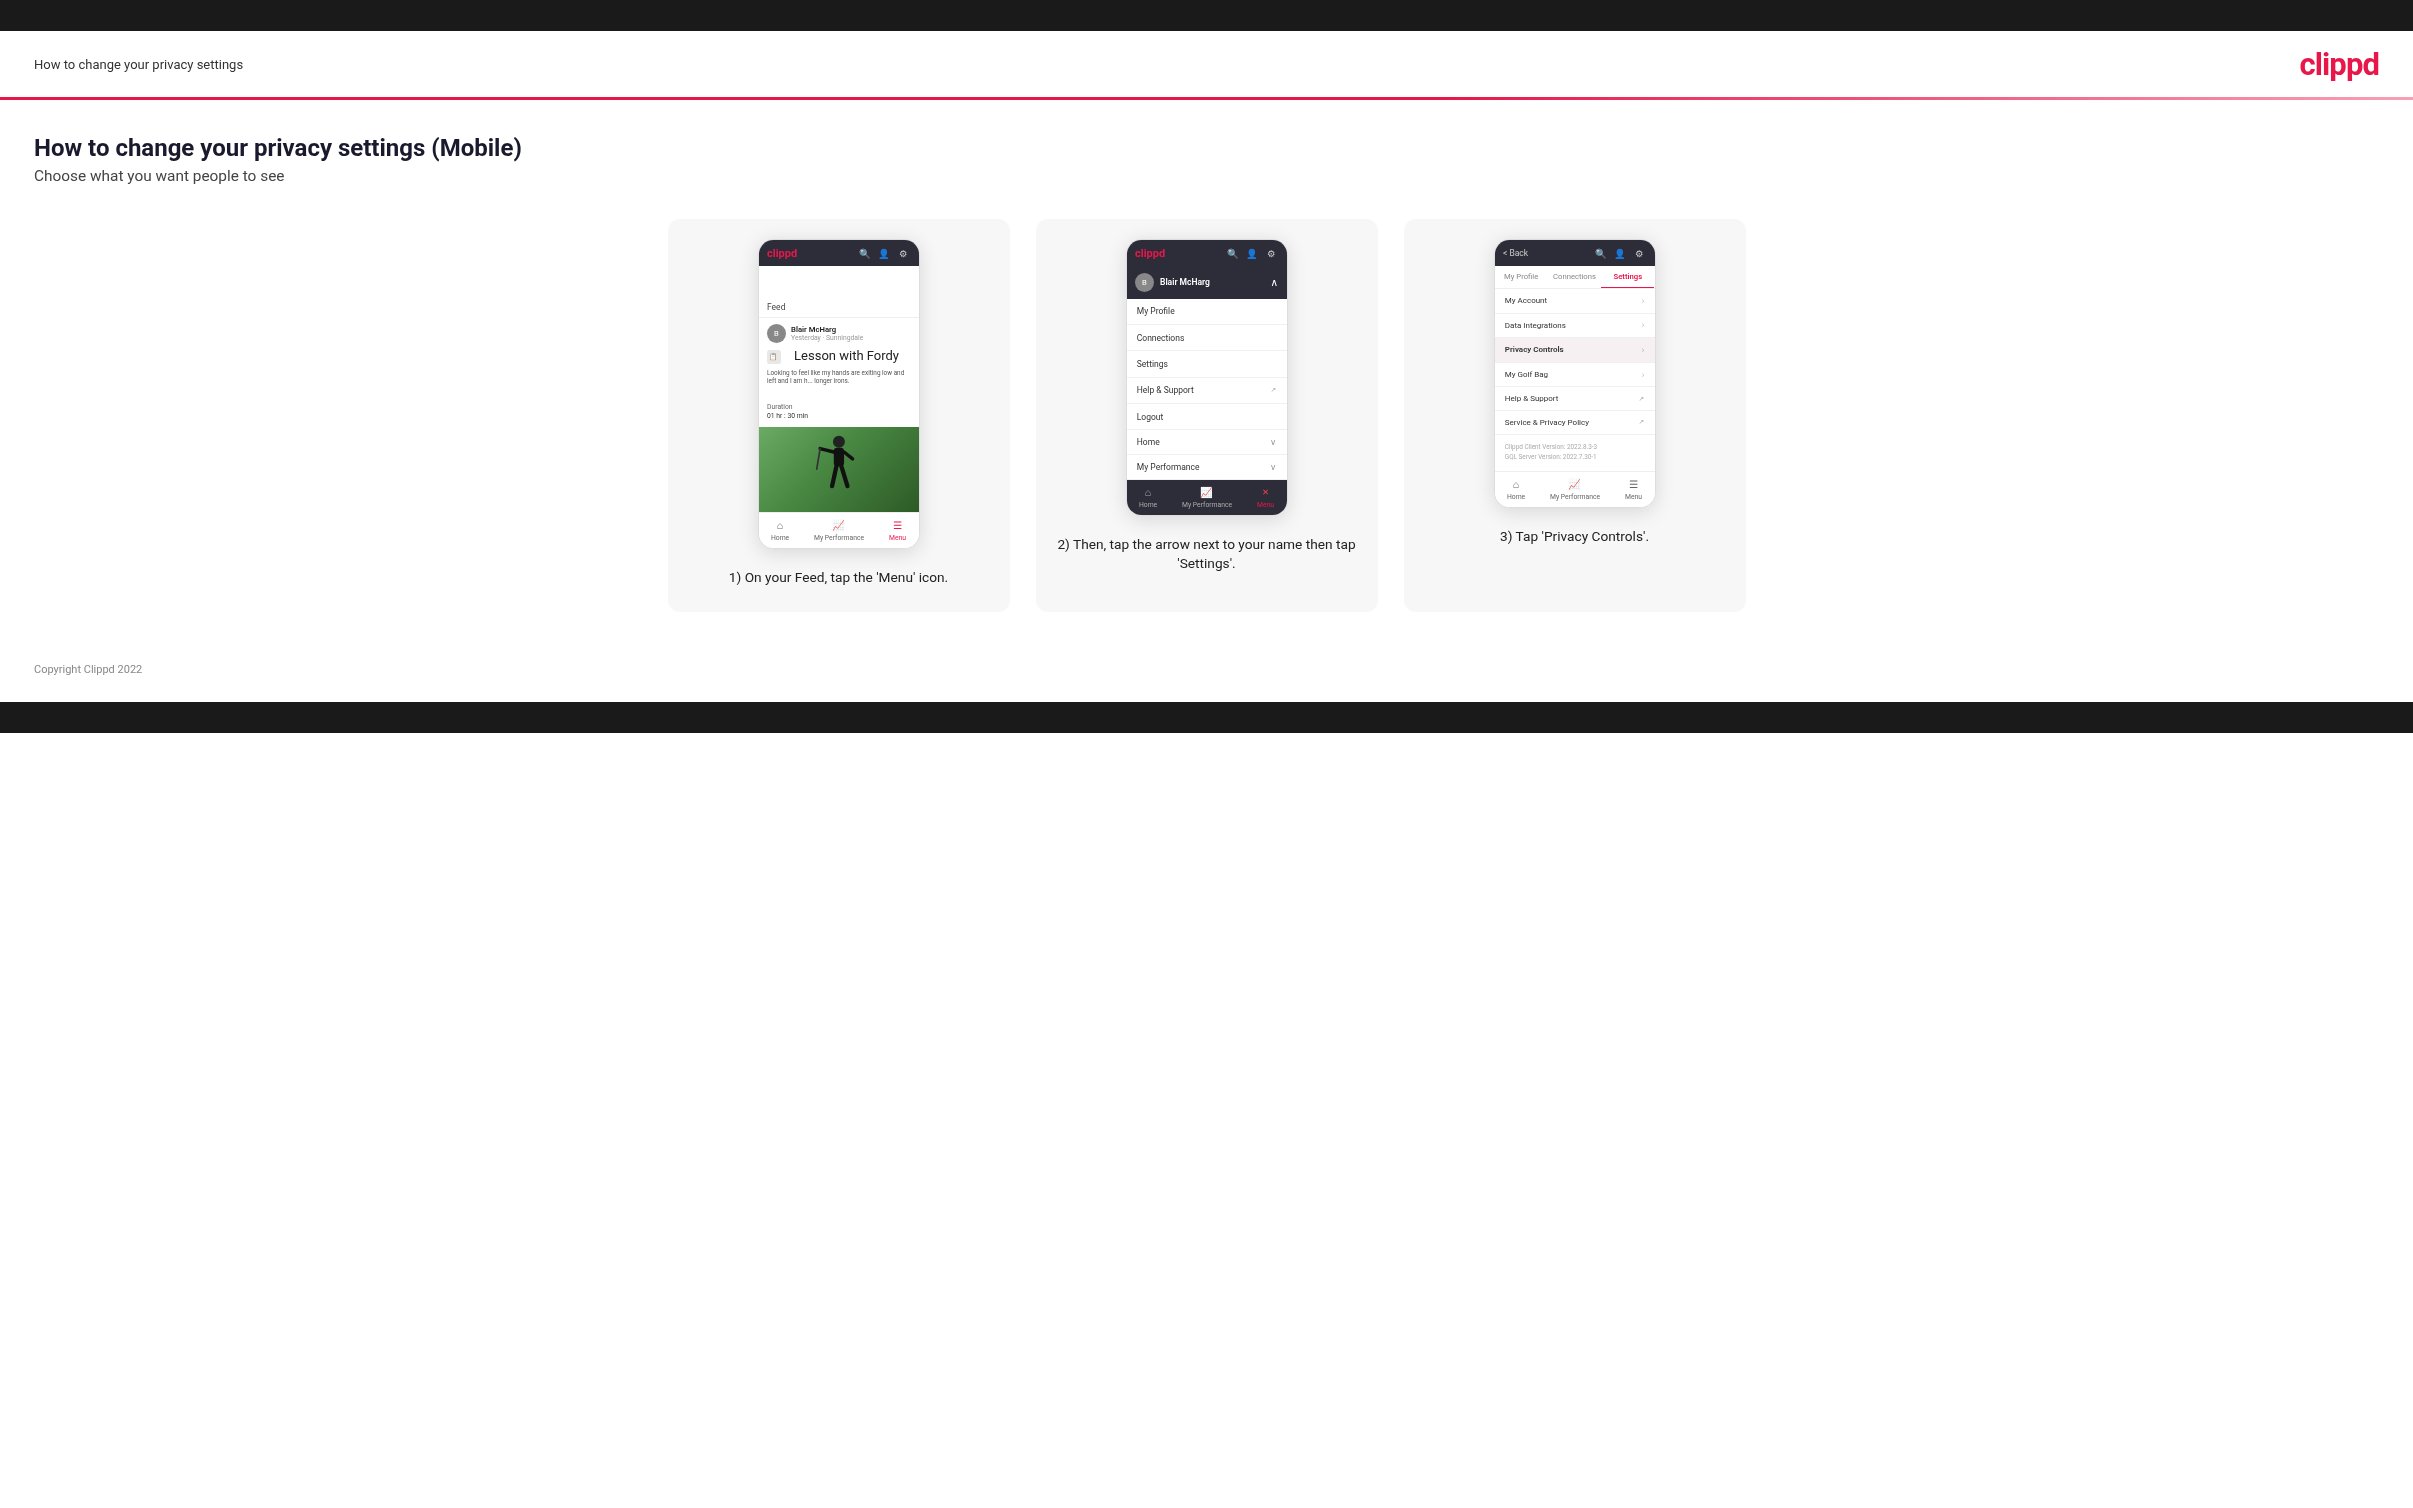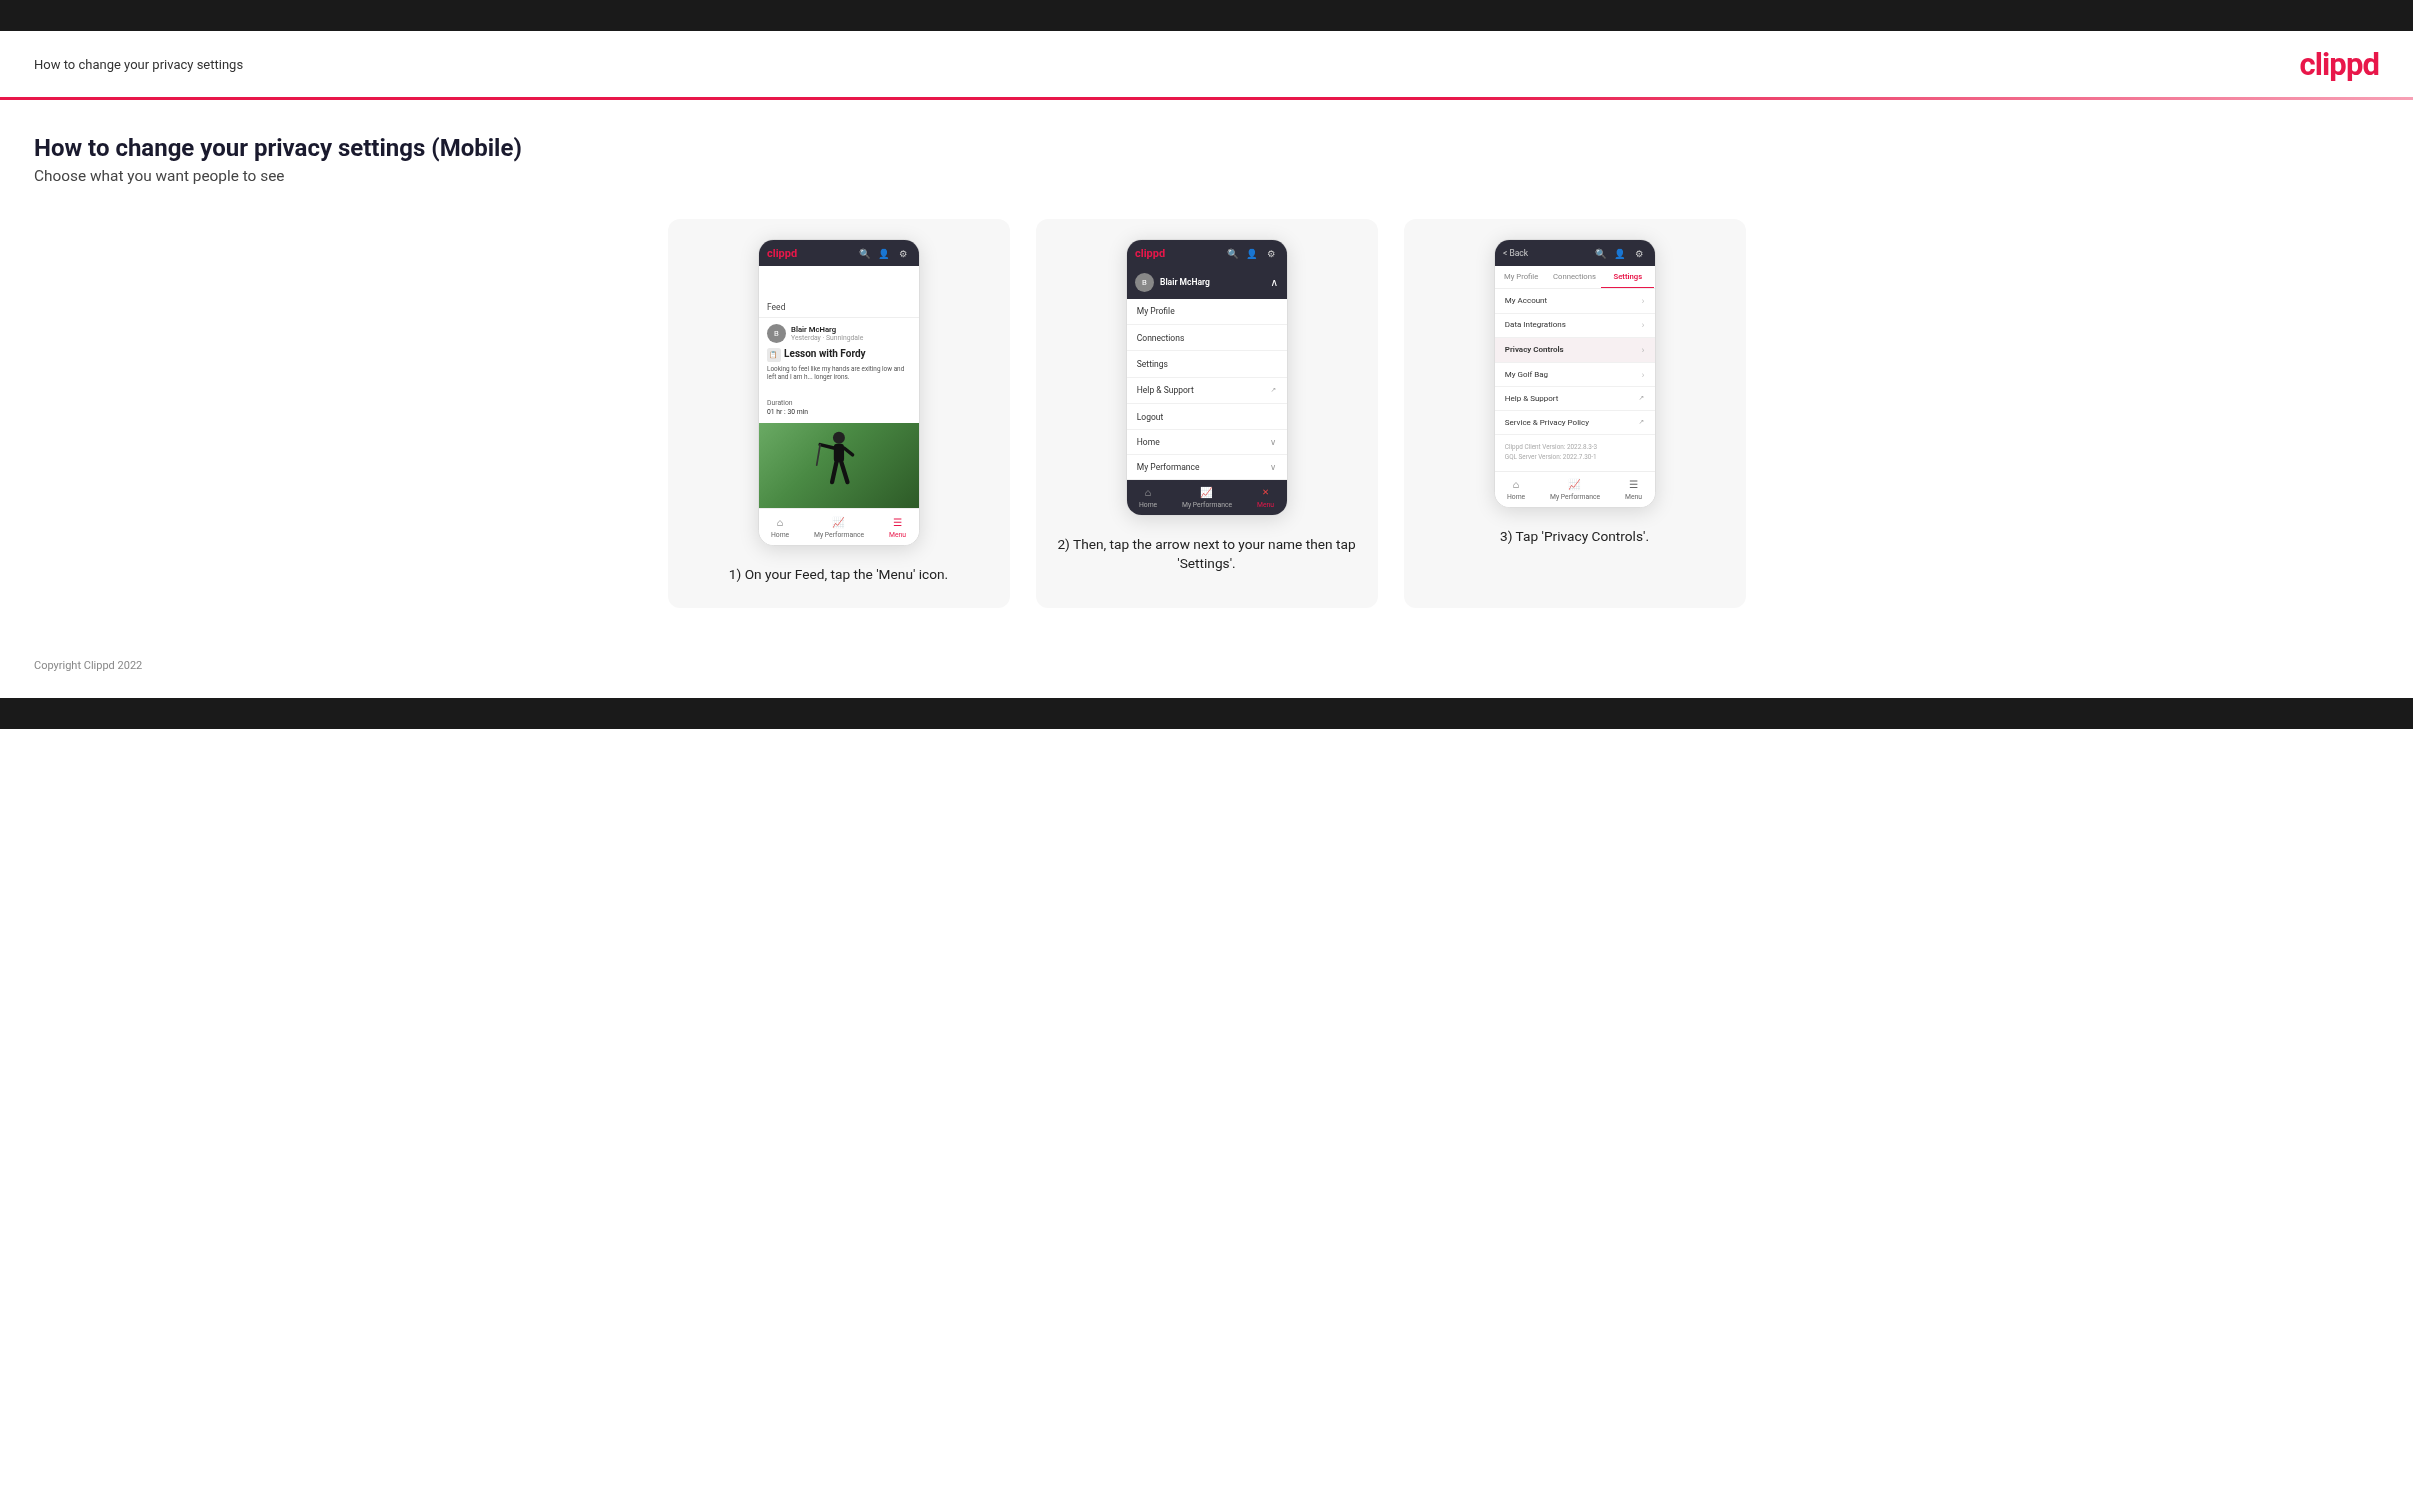--- a/index.html
+++ b/index.html
@@ -140,21 +140,21 @@
       display: flex;
       align-items: center;
       justify-content: center;
       font-size: 7.7px;
       color: #fff;
       background: #888;
     }
     .post-user-info { display: flex; flex-direction: column; }
     .post-username { font-size: 7.7px; font-weight: 600; }
     .post-date { font-size: 6.8px; color: #999; }
-    .post-title { font-size: 10px; font-weight: 700; margin-bottom: 2.6px; }
+    .post-title { font-size: 13px; font-weight: 400; margin-bottom: 2.6px; margin-left: 10px; }
     .post-icon-row { display: flex; align-items: center; gap: 3.4px; margin-bottom: 2.6px; }
     .post-icon-box {
       width: 13.7px; height: 13.7px;
       background: #e8e8e8;
       border-radius: 2.6px;
       display: flex; align-items: center; justify-content: center;
       font-size: 6.8px; color: #666;
     }
     .post-body { font-size: 6.4px; color: #555; margin-bottom: 18px; }
     .post-duration { font-size: 6.8px; color: #666; font-weight: 400; margin-bottom: 1.7px; }
@@ -279,20 +279,21 @@
       color: #888;
     }
     .settings-tab.active {
       color: #e8174a;
       border-bottom: 1.7px solid #e8174a;
       font-weight: 600;
     }
     .settings-list { background: #fff; }
     .settings-item {
       display: flex;
+      align-items: center;
       justify-content: space-between;
       padding: 6.8px 10.3px;
       font-size: 8px;
       color: #333;
       border-bottom: 0.9px solid #f0f0f0;
     }
     .settings-item.highlighted {
       background: #f7f0f2;
       color: #333;
       font-weight: 600;

